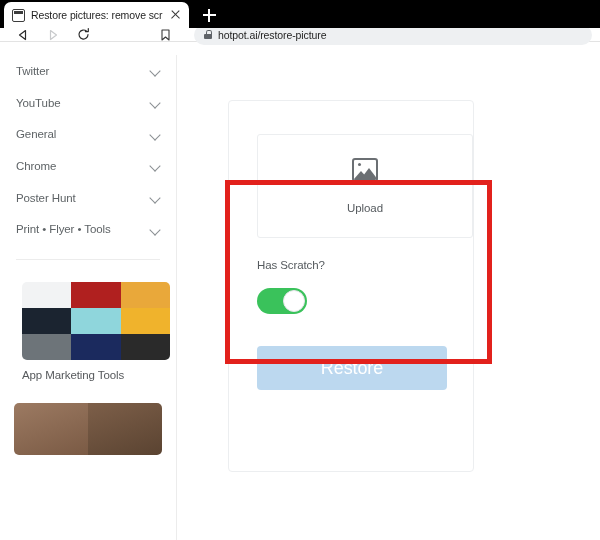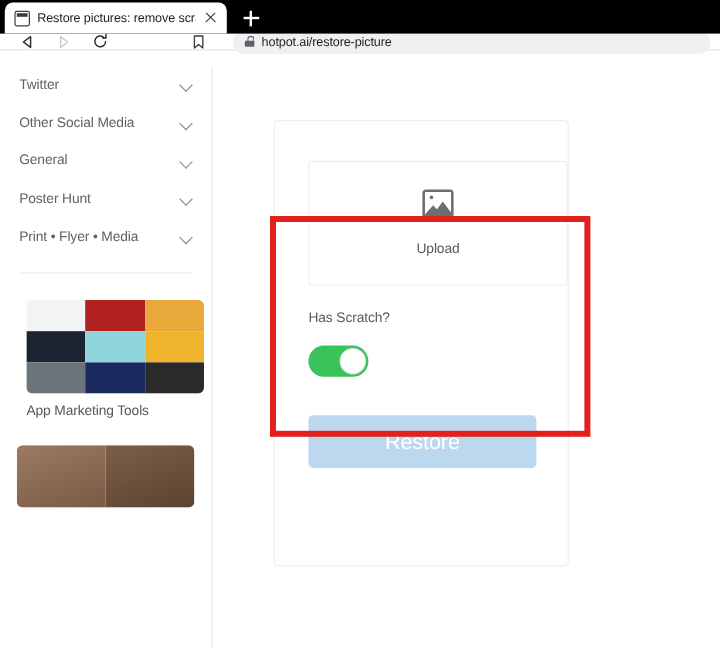--- a/index.html
+++ b/index.html
@@ -254,33 +254,37 @@
   </div>
 
   <div class="viewport">
 
     <div class="sidebar">
       <div class="nav-item">
         <span class="nav-label">Twitter</span>
         <span class="chev"></span>
       </div>
       <div class="nav-item">
-        <span class="nav-label">Other Social Media</span>
+        <span class="nav-label">YouTube</span>
         <span class="chev"></span>
       </div>
       <div class="nav-item">
         <span class="nav-label">General</span>
         <span class="chev"></span>
       </div>
       <div class="nav-item">
+        <span class="nav-label">Chrome</span>
+        <span class="chev"></span>
+      </div>
+      <div class="nav-item">
         <span class="nav-label">Poster Hunt</span>
         <span class="chev"></span>
       </div>
       <div class="nav-item">
-        <span class="nav-label">Print • Flyer • Media</span>
+        <span class="nav-label">Print • Flyer • Tools</span>
         <span class="chev"></span>
       </div>
 
       <div class="nav-sep"></div>
 
       <div class="promo">
         <div class="collage">
           <div style="background:#f2f3f4"></div>
           <div style="background:#b0201f"></div>
           <div style="background:#e9a83a"></div>

